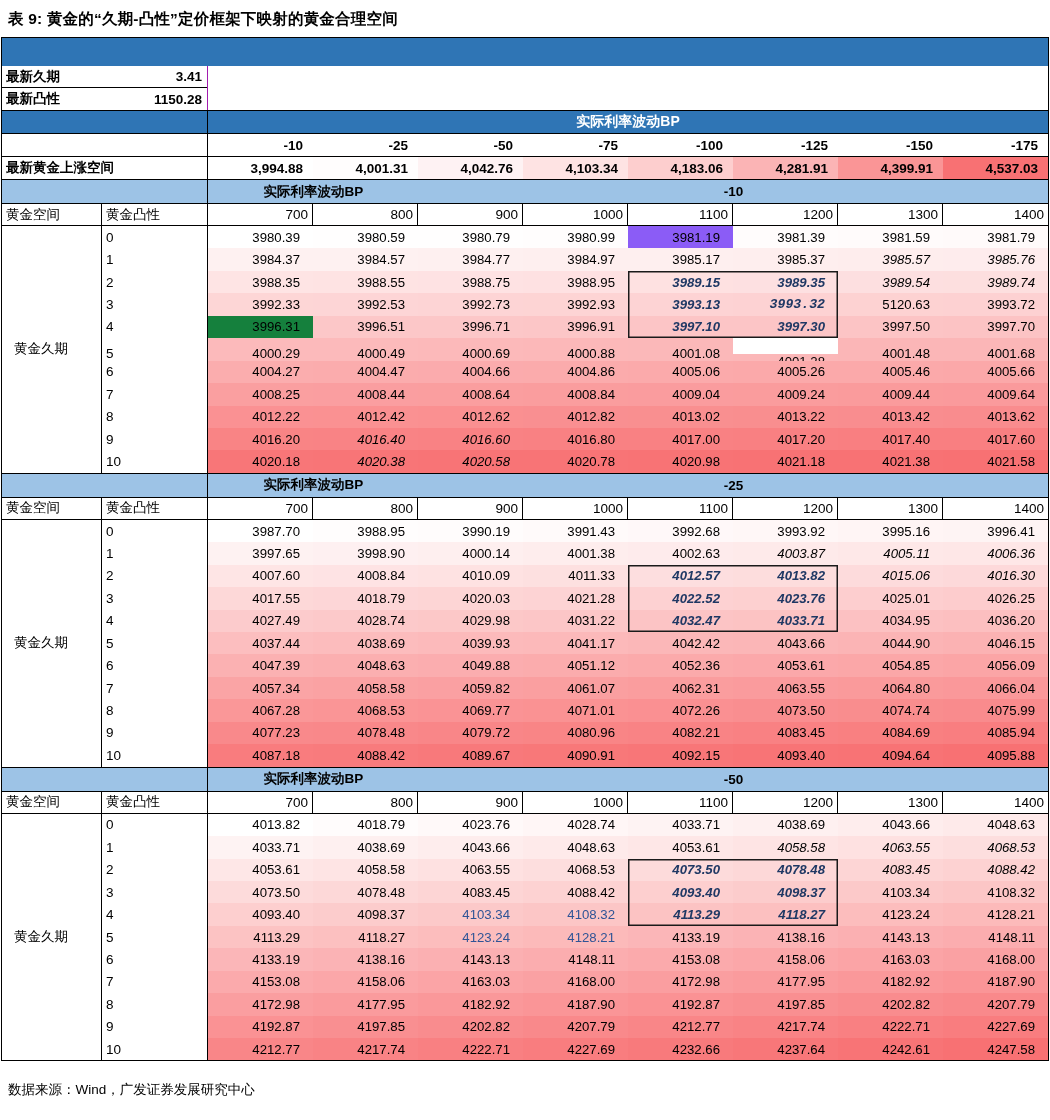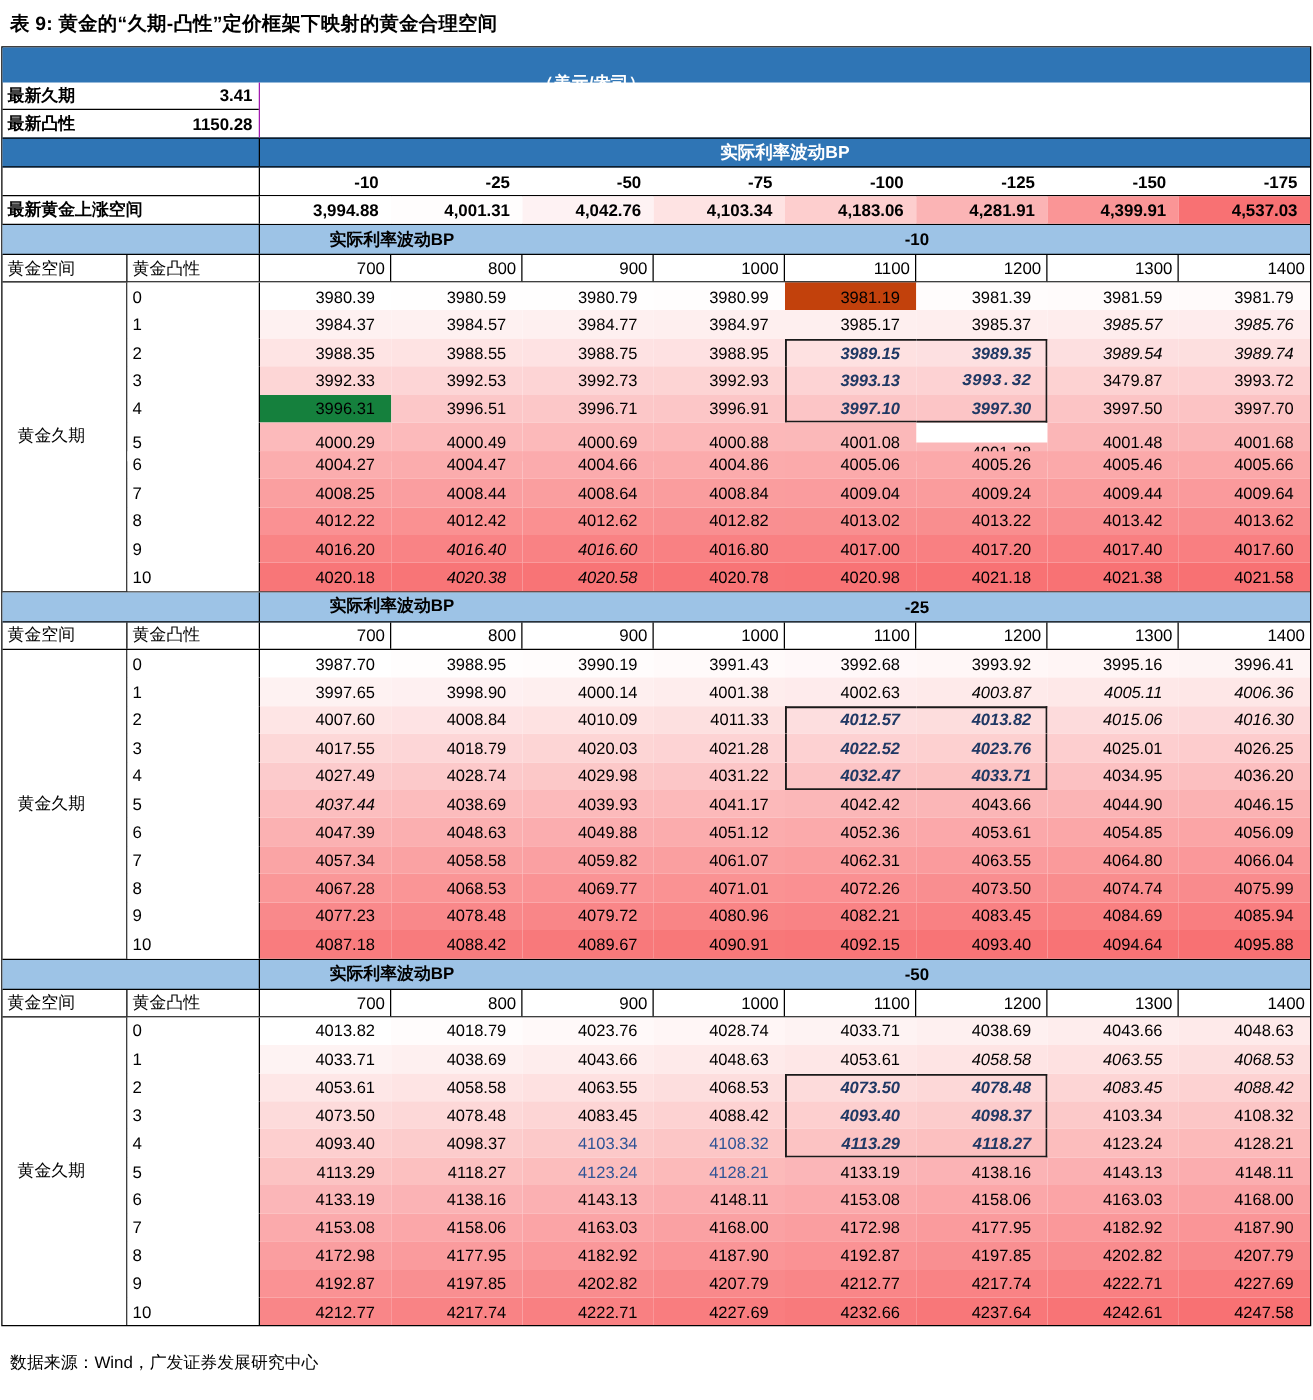--- a/index.html
+++ b/index.html
@@ -67,21 +67,20 @@
 <body>
 
 <div class="title">表 9:  黄金的“久期-凸性”定价框架下映射的黄金合理空间</div>
 
 <div class="tbl">
 
   <div class="hdr-main">
     <div class="c">伦敦金现</div>
     <div class="c">2025/10/7</div>
     <div class="c">3,979.00</div>
-    <div class="l">（美元/盎司）</div>
   </div>
 
   <div class="latest-block">
     <div class="latest-left">
       <div class="lrow">
         <div class="lab">最新久期</div>
         <div class="val">3.41</div>
       </div>
       <div class="lrow">
         <div class="lab">最新凸性</div>
@@ -141,21 +140,21 @@
         </div>
     <div class="data-wrap">
       <div class="dur-cell">黄金久期</div>
       <div class="rows">
             <div class="drow">
               <div class="rlabel">0</div>
               <div class="dcell" style="background: rgb(255, 255, 255);">3980.39</div>
               <div class="dcell" style="background: rgb(255, 254, 254);">3980.59</div>
               <div class="dcell" style="background: rgb(255, 254, 254);">3980.79</div>
               <div class="dcell" style="background: rgb(255, 253, 253);">3980.99</div>
-              <div class="dcell" style="background: #c2410c;">3981.19</div>
+              <div class="dcell" style="background: #8b5cf6;">3981.19</div>
               <div class="dcell" style="background: rgb(255, 252, 252);">3981.39</div>
               <div class="dcell" style="background: rgb(255, 251, 251);">3981.59</div>
               <div class="dcell" style="background: rgb(255, 250, 250);">3981.79</div>
             </div>
             <div class="drow">
               <div class="rlabel">1</div>
               <div class="dcell" style="background: rgb(254, 241, 241);">3984.37</div>
               <div class="dcell" style="background: rgb(254, 241, 241);">3984.57</div>
               <div class="dcell" style="background: rgb(254, 240, 240);">3984.77</div>
               <div class="dcell" style="background: rgb(254, 239, 239);">3984.97</div>
@@ -176,21 +175,21 @@
               <div class="dcell it" style="background: rgb(253, 223, 223);">3989.74</div>
             </div>
             <div class="drow">
               <div class="rlabel">3</div>
               <div class="dcell" style="background: rgb(253, 214, 214);">3992.33</div>
               <div class="dcell" style="background: rgb(253, 213, 214);">3992.53</div>
               <div class="dcell" style="background: rgb(253, 212, 213);">3992.73</div>
               <div class="dcell" style="background: rgb(253, 212, 212);">3992.93</div>
               <div class="dcell bb" style="background: rgb(253, 211, 212); box-shadow: rgb(26, 26, 26) 1.5px 0px 0px inset;">3993.13</div>
               <div class="dcell bb" style="background: rgb(253, 210, 211); box-shadow: rgb(26, 26, 26) -1.5px 0px 0px inset; font-family: Liberation Mono, monospace;">3993.32</div>
-              <div class="dcell" style="background: rgb(253, 210, 210);">3479.87</div>
+              <div class="dcell" style="background: rgb(253, 210, 210);">5120.63</div>
               <div class="dcell" style="background: rgb(253, 209, 210);">3993.72</div>
             </div>
             <div class="drow">
               <div class="rlabel">4</div>
               <div class="dcell" style="background: #15803d;">3996.31</div>
               <div class="dcell" style="background: rgb(252, 199, 200);">3996.51</div>
               <div class="dcell" style="background: rgb(252, 199, 200);">3996.71</div>
               <div class="dcell" style="background: rgb(252, 198, 199);">3996.91</div>
               <div class="dcell bb" style="background: rgb(252, 197, 198); box-shadow: rgb(26, 26, 26) 0px -1.5px 0px inset, rgb(26, 26, 26) 1.5px 0px 0px inset;">3997.10</div>
               <div class="dcell bb" style="background: rgb(252, 197, 198); box-shadow: rgb(26, 26, 26) 0px -1.5px 0px inset, rgb(26, 26, 26) -1.5px 0px 0px inset;">3997.30</div>
@@ -338,21 +337,21 @@
               <div class="dcell" style="background: rgb(252, 201, 202);">4028.74</div>
               <div class="dcell" style="background: rgb(252, 200, 200);">4029.98</div>
               <div class="dcell" style="background: rgb(252, 198, 199);">4031.22</div>
               <div class="dcell bb" style="background: rgb(252, 196, 197); box-shadow: rgb(26, 26, 26) 0px -1.5px 0px inset, rgb(26, 26, 26) 1.5px 0px 0px inset;">4032.47</div>
               <div class="dcell bb" style="background: rgb(252, 195, 195); box-shadow: rgb(26, 26, 26) 0px -1.5px 0px inset, rgb(26, 26, 26) -1.5px 0px 0px inset;">4033.71</div>
               <div class="dcell" style="background: rgb(252, 193, 194);">4034.95</div>
               <div class="dcell" style="background: rgb(252, 191, 192);">4036.20</div>
             </div>
             <div class="drow">
               <div class="rlabel">5</div>
-              <div class="dcell" style="background: rgb(252, 190, 191); font-style: italic;">4037.44</div>
+              <div class="dcell" style="background: rgb(252, 190, 191);">4037.44</div>
               <div class="dcell" style="background: rgb(252, 188, 189);">4038.69</div>
               <div class="dcell" style="background: rgb(252, 186, 187);">4039.93</div>
               <div class="dcell" style="background: rgb(252, 185, 186);">4041.17</div>
               <div class="dcell" style="background: rgb(251, 183, 184);">4042.42</div>
               <div class="dcell" style="background: rgb(251, 182, 183);">4043.66</div>
               <div class="dcell" style="background: rgb(251, 180, 181);">4044.90</div>
               <div class="dcell" style="background: rgb(251, 178, 179);">4046.15</div>
             </div>
             <div class="drow">
               <div class="rlabel">6</div>

